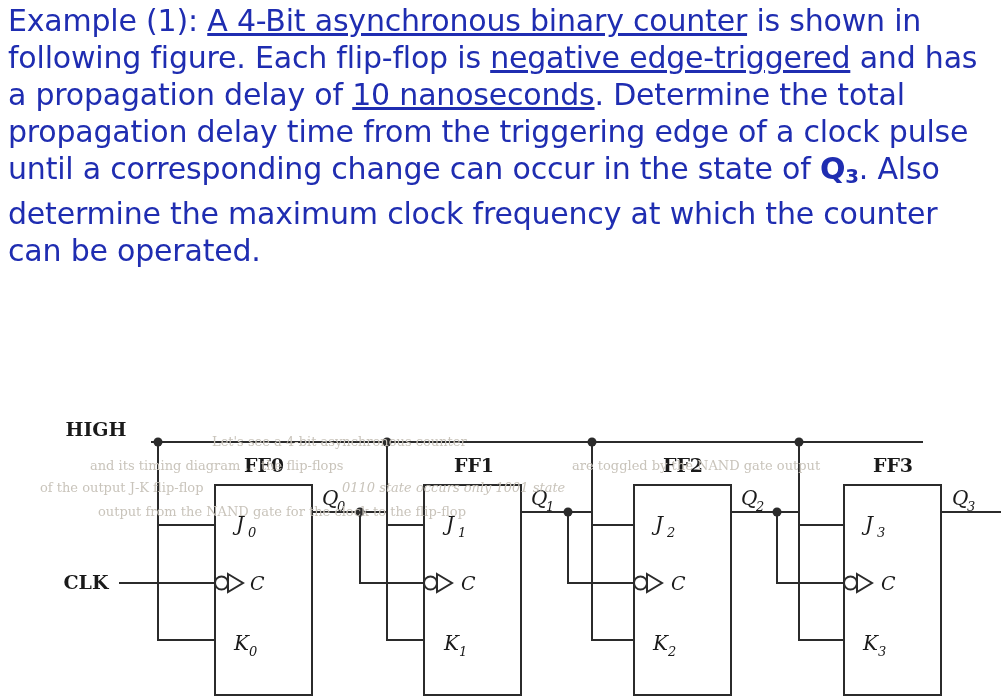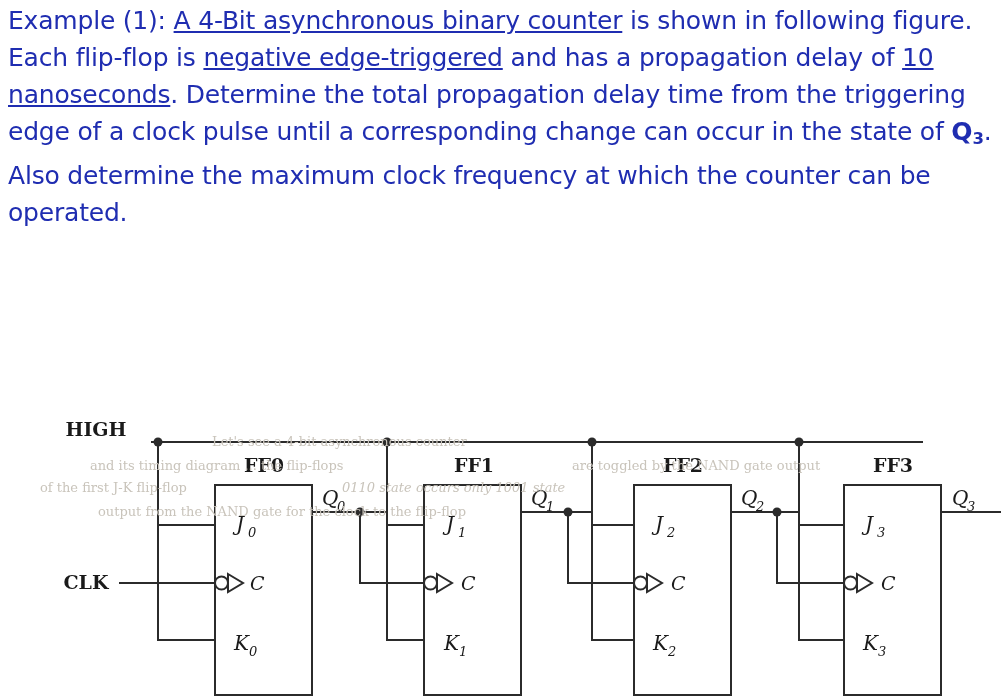--- a/index.html
+++ b/index.html
@@ -15,21 +15,21 @@
     position: relative;
   }
 
   
   #question {
     position: absolute;
     left: 8px;
     top: 2px;
     width: 985px;
     color: #1f2db1;
-    font-size: 25px;
+    font-size: 30px;
     line-height: 37px;
     font-family: "DejaVu Sans", sans-serif;
     letter-spacing: -0.2px;
   }
   #question .u {
     text-decoration: underline;
   }
   #question sub {
     font-size: 0.66em;
     vertical-align: -0.22em;
@@ -63,21 +63,21 @@
 
 <div id="question">
   <span>Example (1):</span><span> </span><span class="u">A 4-Bit asynchronous binary counter</span><span> is shown in following figure. Each flip-flop is </span><span class="u">negative edge-triggered</span><span> and has a propagation delay of </span><span class="u">10 nanoseconds</span><span>. Determine the total propagation delay time from the triggering edge of a clock pulse until a corresponding change can occur in the state of </span><span class="q3">Q</span><sub class="q3">3</sub><span>.  Also determine the maximum clock frequency at which the counter can be operated.</span>
 </div>
 
 <div id="figure">
 
   <div class="ghost" style="left:200px; top:34px;">Let's see a 4-bit asynchronous counter</div>
   <div class="ghost" style="left:78px; top:58px;text-align:center;">and its timing diagram ... the flip-flops</div>
   <div class="ghost" style="left:560px; top:58px;">are toggled by the NAND gate output</div>
-  <div class="ghost" style="left:28px; top:80px;">of the first J-K flip-flop</div>
+  <div class="ghost" style="left:28px; top:80px;">of the output J-K flip-flop</div>
   <div class="ghost" style="left:86px; top:104px;text-align:right;">output from the NAND gate for the clock to the flip-flop</div>
   <div class="ghost" style="left:330px; top:80px;font-style:italic;">0110 state occurs only 1001 state</div>
 
   <svg width="1001" height="297" viewBox="0 0 1001 297" xmlns="http://www.w3.org/2000/svg">
     <g stroke="#2b2b2b" stroke-width="2" fill="none" stroke-linecap="square">
 
       <line x1="140" y1="42" x2="910" y2="42"></line>
 
       <circle cx="146" cy="42" r="4.5" fill="#2b2b2b" stroke="none"></circle>
       <circle cx="375" cy="42" r="4.5" fill="#2b2b2b" stroke="none"></circle>

